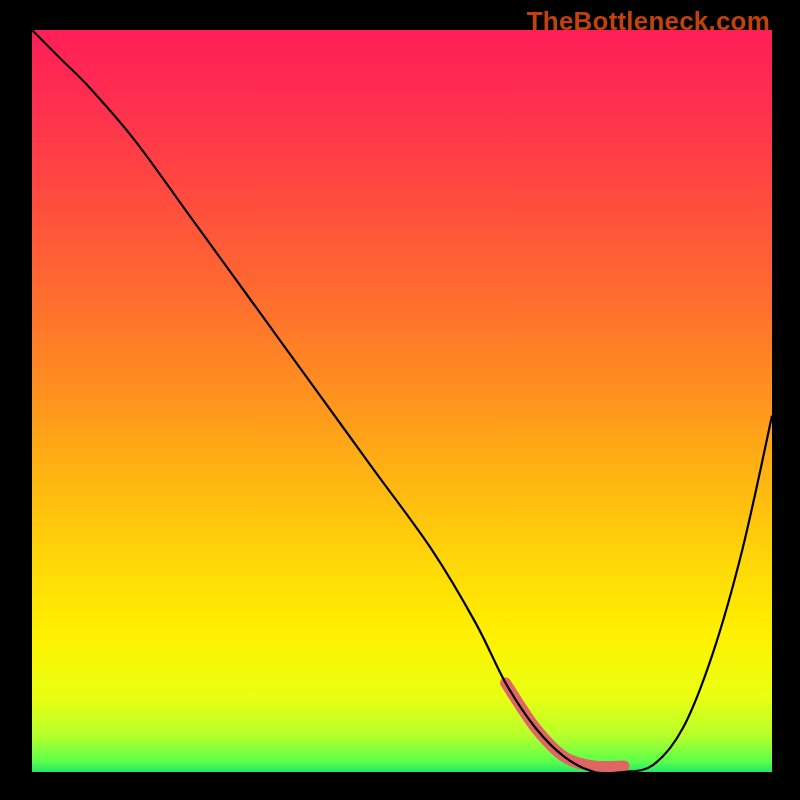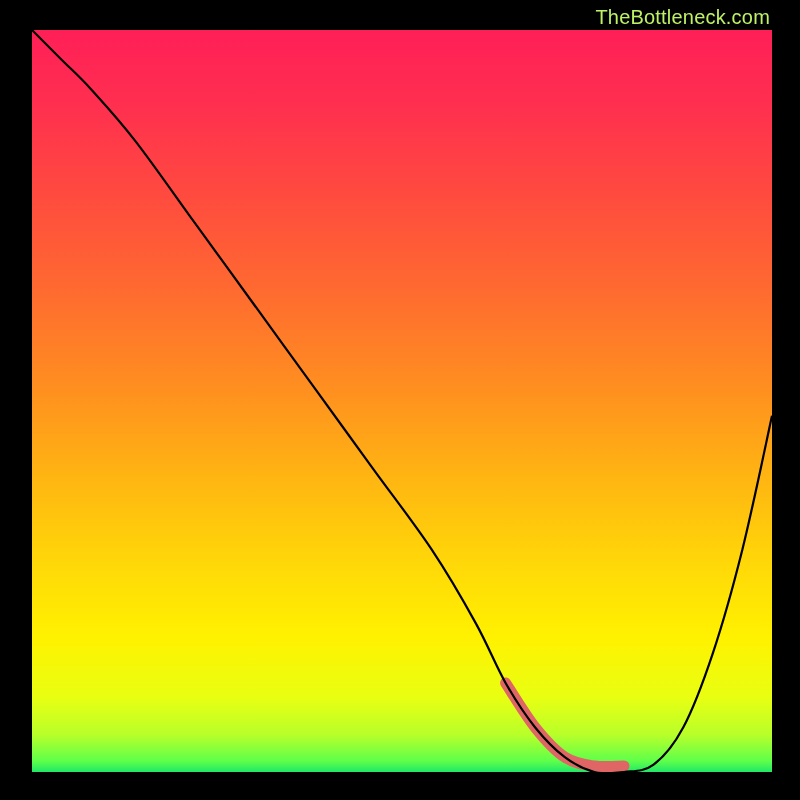--- a/index.html
+++ b/index.html
@@ -31,23 +31,23 @@
     position: absolute;
     left: 0;
     top: 0;
     width: 100%;
     height: 100%;
   }
   .watermark {
     position: absolute;
     top: 6px;
     right: 30px;
-    color: #bef264;
-    font-size: 20px;
-    font-weight: 400;
+    color: #c2410c;
+    font-size: 26px;
+    font-weight: 700;
     letter-spacing: 0.2px;
     z-index: 10;
   }
   svg.curve {
     position: absolute;
     left: 0;
     top: 0;
     width: 740px;
     height: 742px;
     z-index: 5;

